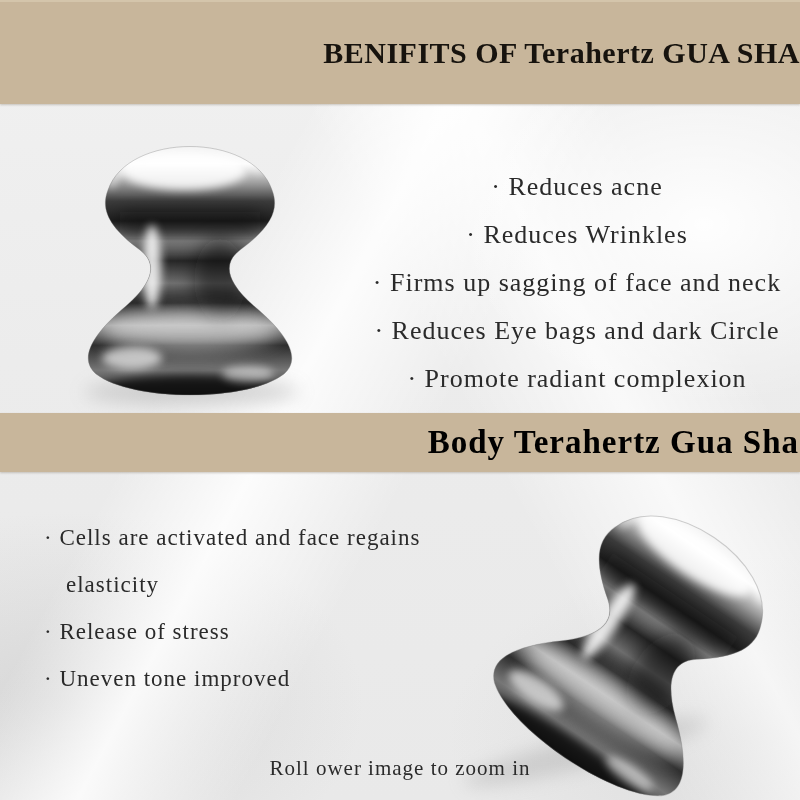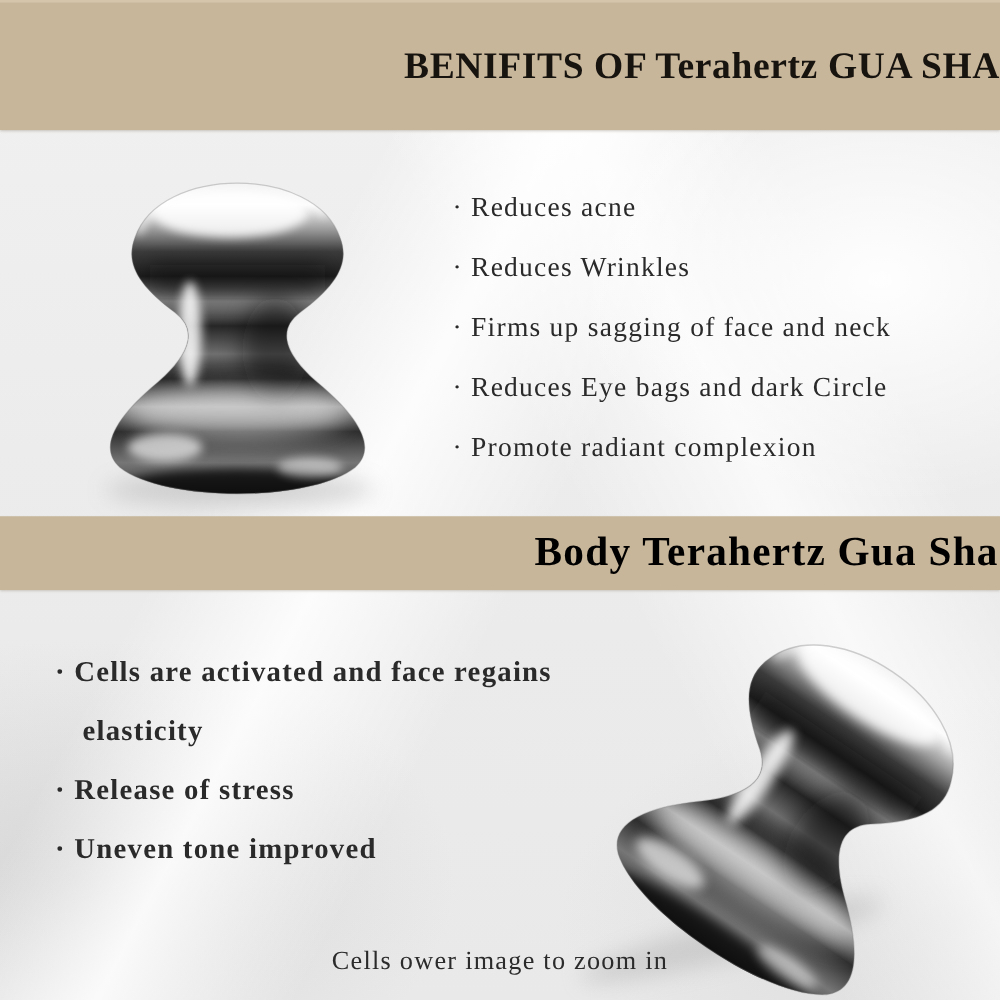--- a/index.html
+++ b/index.html
@@ -35,26 +35,26 @@
   }
   ul.benefits{
     position:absolute;z-index:2;margin:0;padding:0;list-style:none;
     color:#2a2a2a;
   }
   ul.benefits li{
     padding-left:22px;text-indent:-22px;
   }
   .bullet{display:inline;}
   ul.facial{
-    left:362px;top:142px;width:430px;
-    font-size:22px;line-height:48px;letter-spacing:1px;
+    left:362px;top:163px;width:430px;
+    font-size:26px;line-height:48px;letter-spacing:1px;text-align:center;
   }
   ul.bodylist{
     left:44px;top:514px;width:448px;
-    font-size:23px;line-height:47px;letter-spacing:1px;font-weight:bold;
+    font-size:23px;line-height:47px;letter-spacing:1px;
   }
   .caption{
     position:absolute;left:0;top:756px;width:800px;z-index:2;
     text-align:center;font-size:21px;letter-spacing:1px;color:#2b2b2b;
   }
 </style>
 </head>
 <body>
 
 <div class="canvas">
@@ -132,16 +132,16 @@
     <h2 class="mid-title">Body Terahertz Gua Sha</h2>
   </div>
 
   <ul class="benefits bodylist">
       <li><span class="bullet">· </span><span>Cells are activated and face regains elasticity</span></li>
       <li><span class="bullet">· </span><span>Release of stress</span></li>
       <li><span class="bullet">· </span><span>Uneven tone improved</span></li>
     </ul>
 
   <div class="caption">
-    <span>Cells ower image to zoom in</span>
+    <span>Roll ower image to zoom in</span>
   </div>
 
 </div>
 
 </body></html>

